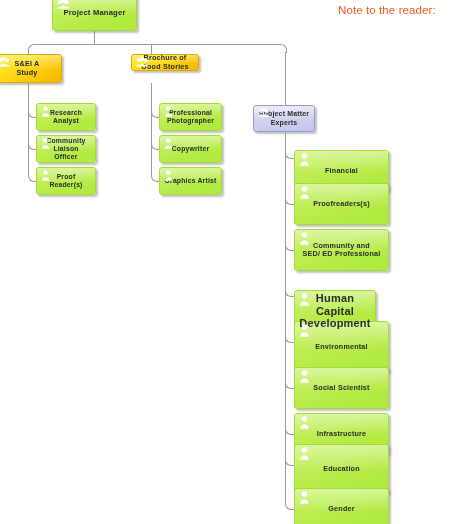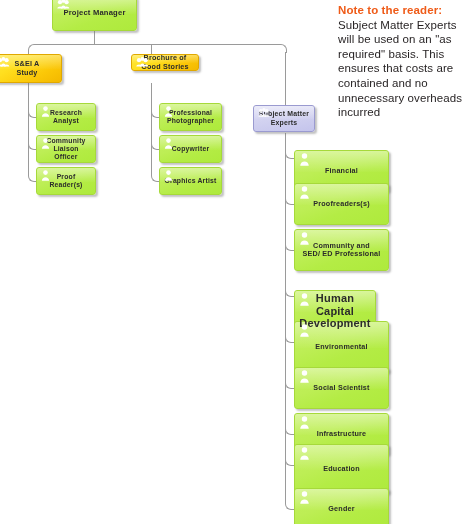--- a/index.html
+++ b/index.html
@@ -139,21 +139,21 @@
     left: 338px;
     top: 3px;
     width: 132px;
     font-size: 11.5px;
     line-height: 14.6px;
     color: #231f20;
     letter-spacing: 0.1px;
   }
   #note .note-head {
     color: #ef5b18;
-    font-weight: bold;
+    font-weight: normal;
     display: block;
   }
 </style>
 </head>
 <body>
 
 <div id="canvas">
 
   <div class="conn conn-v" style="left:94px; top:31px; height:13px;"></div>
 
@@ -389,16 +389,15 @@
       <svg width="11" height="13" viewBox="0 0 9 11">
         <circle cx="4.5" cy="2.6" r="2.3" fill="#ffffff"></circle>
         <path d="M0.9 10.8 C0.9 5.9 8.1 5.9 8.1 10.8 Z" fill="#ffffff"></path>
       </svg>
     </span>
     <span class="label">Gender</span>
   </div>
 
   <div id="note">
     <span class="note-head">Note to the reader:</span>
-    <span>Subject Matter Experts will be used on an "as required" basis. This ensures that costs are contained and no unnecessary overheads incurred</span>
   </div>
 
 </div>
 
 </body></html>

